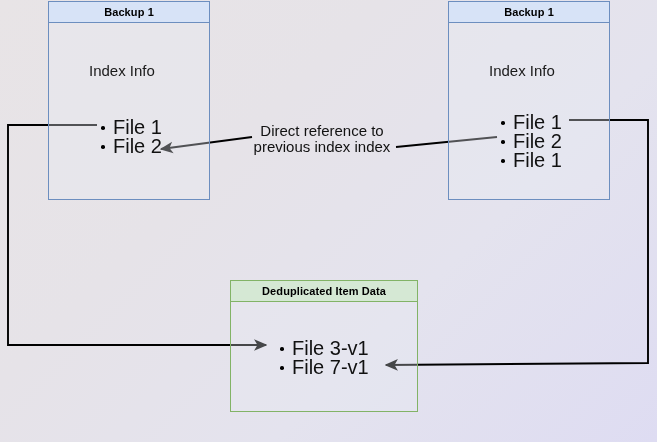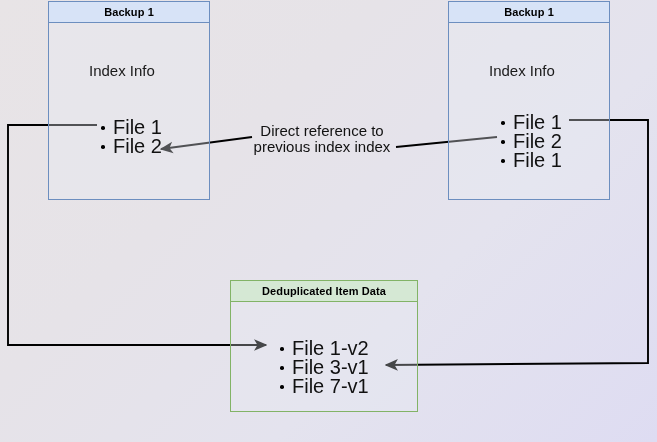--- a/index.html
+++ b/index.html
@@ -135,21 +135,20 @@
     <ul class="bullet-list" style="left:50px; top:111px;">
       <li>File 1</li>
       <li>File 2</li>
       <li>File 1</li>
     </ul>
   </div>
 
   <div class="box box-green" style="left:230px; top:280px; width:188px; height:132px;">
     <div class="box-header header-green">Deduplicated Item Data</div>
     <ul class="bullet-list" style="left:47px; top:58px;">
-      <li>File 1-v2</li>
       <li>File 3-v1</li>
       <li>File 7-v1</li>
     </ul>
   </div>
 
   <div class="edge-label" style="left:249px; top:123px; width:146px;">
     <div>Direct reference to</div>
     <div>previous index index</div>
   </div>
 

